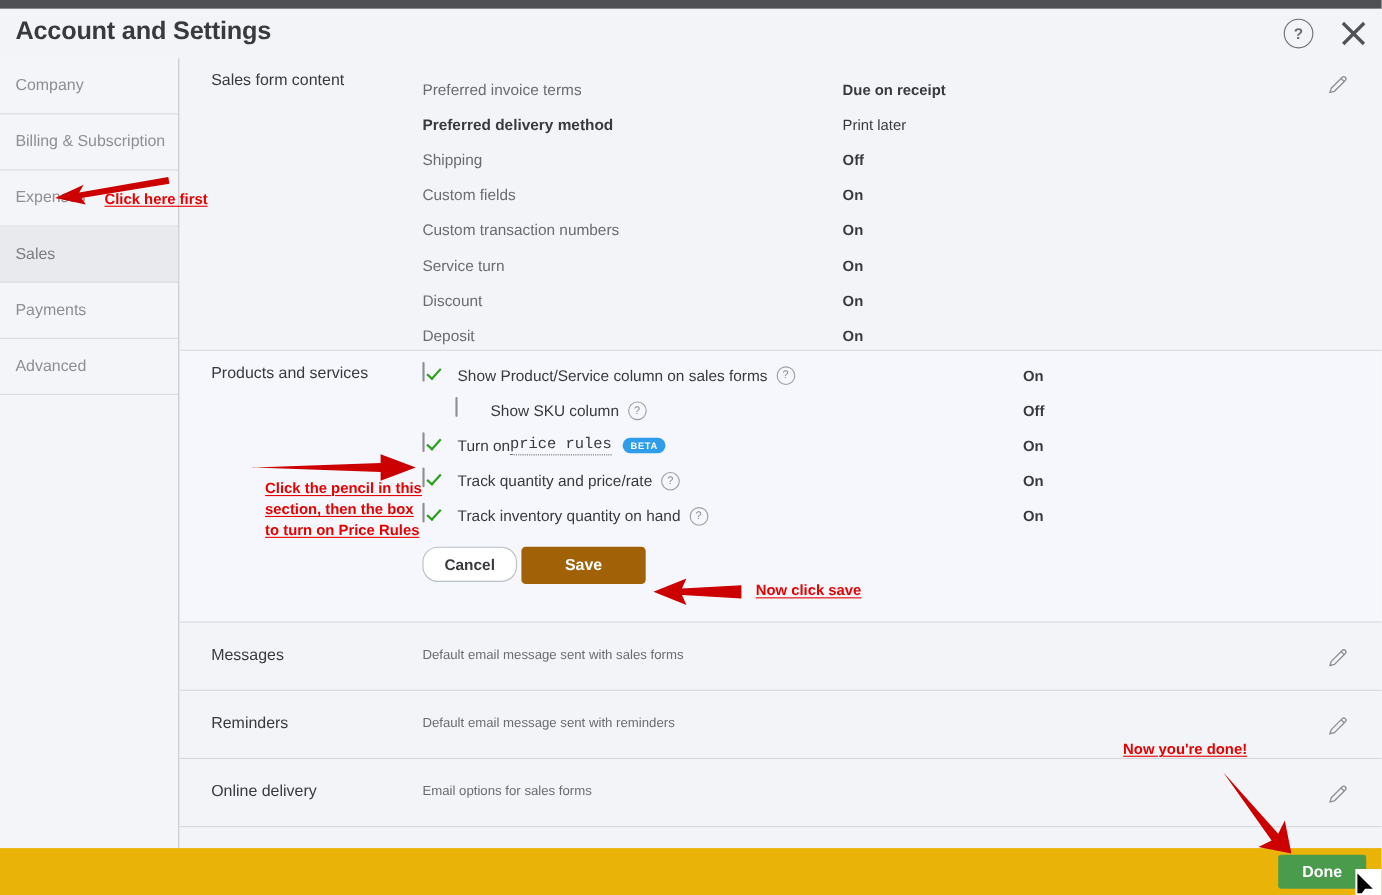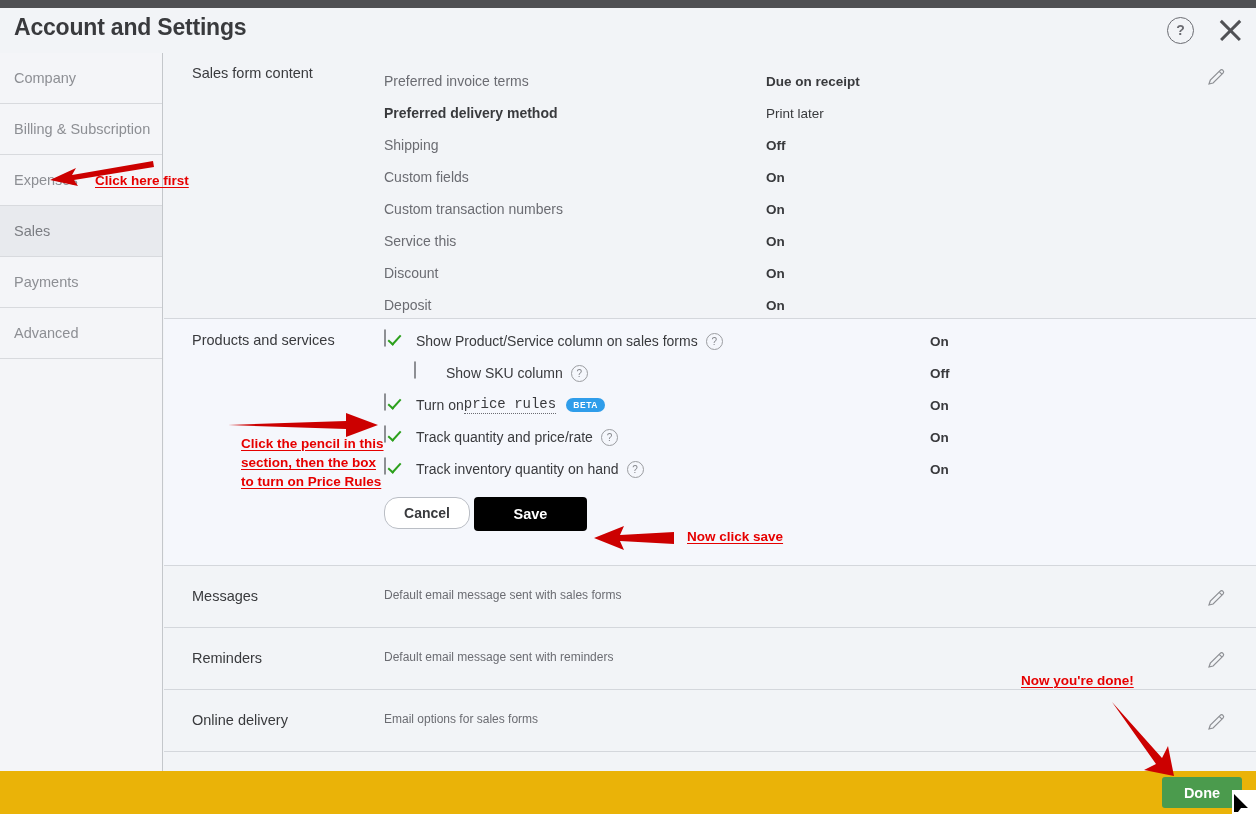--- a/index.html
+++ b/index.html
@@ -254,21 +254,21 @@
     border: 1px solid #babec5;
     border-radius: 14px;
     font-size: 14px;
     font-weight: bold;
     color: #393a3d;
     cursor: pointer;
     font-family: "Liberation Sans", sans-serif;
   }
   .btn-save {
     width: 113px; height: 34px;
-    background: #000000;
+    background: #a16207;
     border: none;
     border-radius: 4px;
     font-size: 14.5px;
     font-weight: bold;
     color: #ffffff;
     cursor: pointer;
     font-family: "Liberation Sans", sans-serif;
   }
 
   
@@ -382,21 +382,21 @@
       </div>
       <div class="sfc-row">
         <span class="sfc-label">Custom fields</span>
         <span class="sfc-value">On</span>
       </div>
       <div class="sfc-row">
         <span class="sfc-label">Custom transaction numbers</span>
         <span class="sfc-value">On</span>
       </div>
       <div class="sfc-row">
-        <span class="sfc-label">Service this</span>
+        <span class="sfc-label">Service turn</span>
         <span class="sfc-value">On</span>
       </div>
       <div class="sfc-row">
         <span class="sfc-label">Discount</span>
         <span class="sfc-value">On</span>
       </div>
       <div class="sfc-row">
         <span class="sfc-label">Deposit</span>
         <span class="sfc-value">On</span>
       </div>

